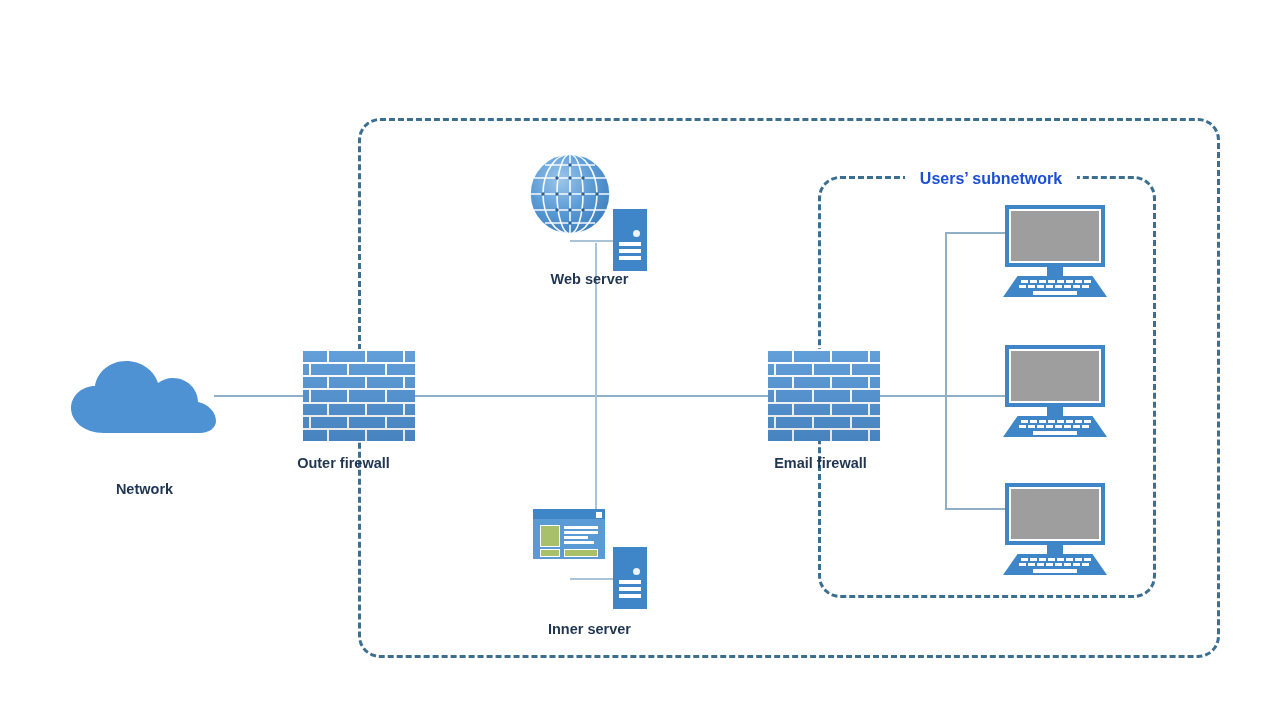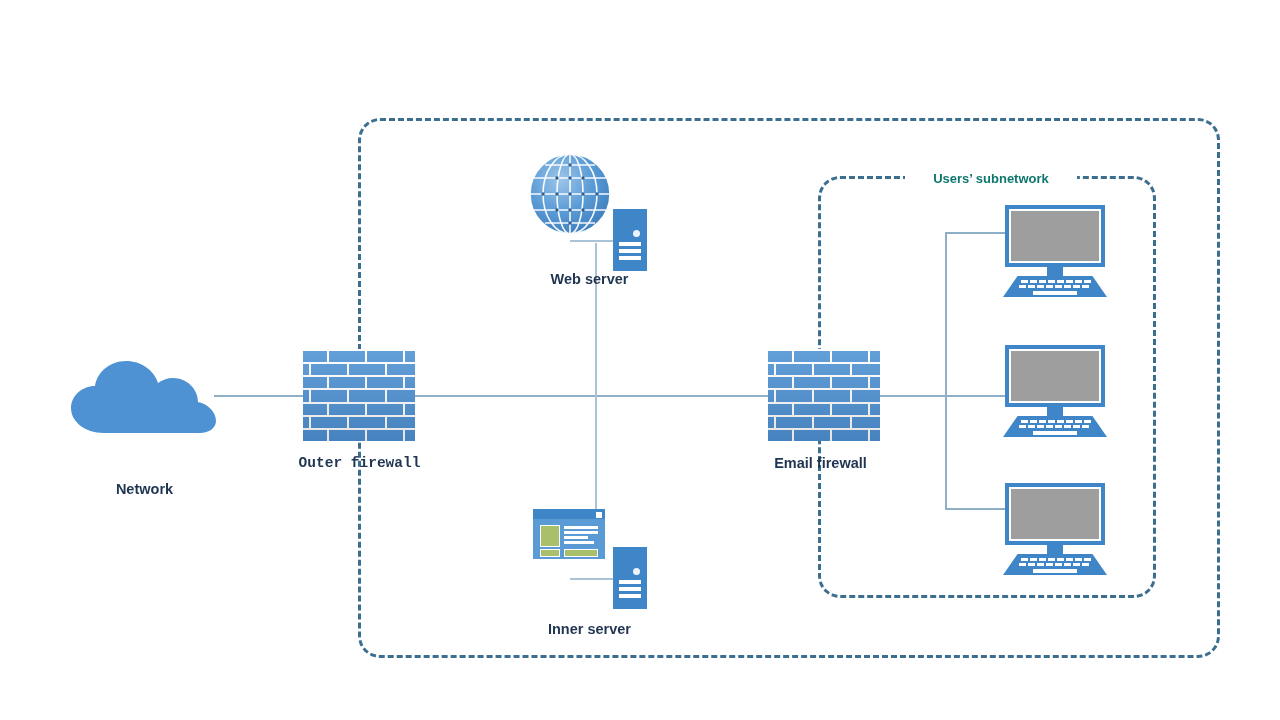--- a/index.html
+++ b/index.html
@@ -21,21 +21,21 @@
   .perimeter{
     position:absolute;border:3px dashed #3B6E8F;border-radius:22px;
     box-sizing:border-box;background:transparent;
   }
   #outer-perimeter{left:358px;top:118px;width:862px;height:540px;}
   #inner-perimeter{left:818px;top:176px;width:338px;height:422px;}
 
   .subnet-label{
     position:absolute;left:905px;top:168px;width:172px;height:22px;
     background:#ffffff;text-align:center;
-    font-size:13px;font-weight:700;color:#0f766e;line-height:22px;
+    font-size:16px;font-weight:700;color:#1d4ed8;line-height:22px;
     white-space:nowrap;
   }
 
   
   .line{position:absolute;background:#8FAFC6;}
   .line.h{height:2px;}
   .line.v{width:2px;}
   .line-light{background:#A9C4D8;}
 
   
@@ -172,21 +172,21 @@
         <span style="left:44px"></span>
         <span style="left:82px"></span>
       </div>
     <div class="brick-row">
         <span style="left:24px"></span>
         <span style="left:62px"></span>
         <span style="left:100px"></span>
       </div>
     <div class="shade"></div>
   </div>
-  <div class="node-label" style="left:287px;top:455px;width:145px;font-family:Liberation Mono, monospace;">Outer firewall</div>
+  <div class="node-label" style="left:271px;top:455px;width:145px;">Outer firewall</div>
 
   <div class="firewall" id="inner-firewall" style="left:768px;top:349px;">
     <div class="brick-row">
         <span style="left:24px"></span>
         <span style="left:62px"></span>
         <span style="left:100px"></span>
       </div>
     <div class="brick-row">
         <span style="left:6px"></span>
         <span style="left:44px"></span>

